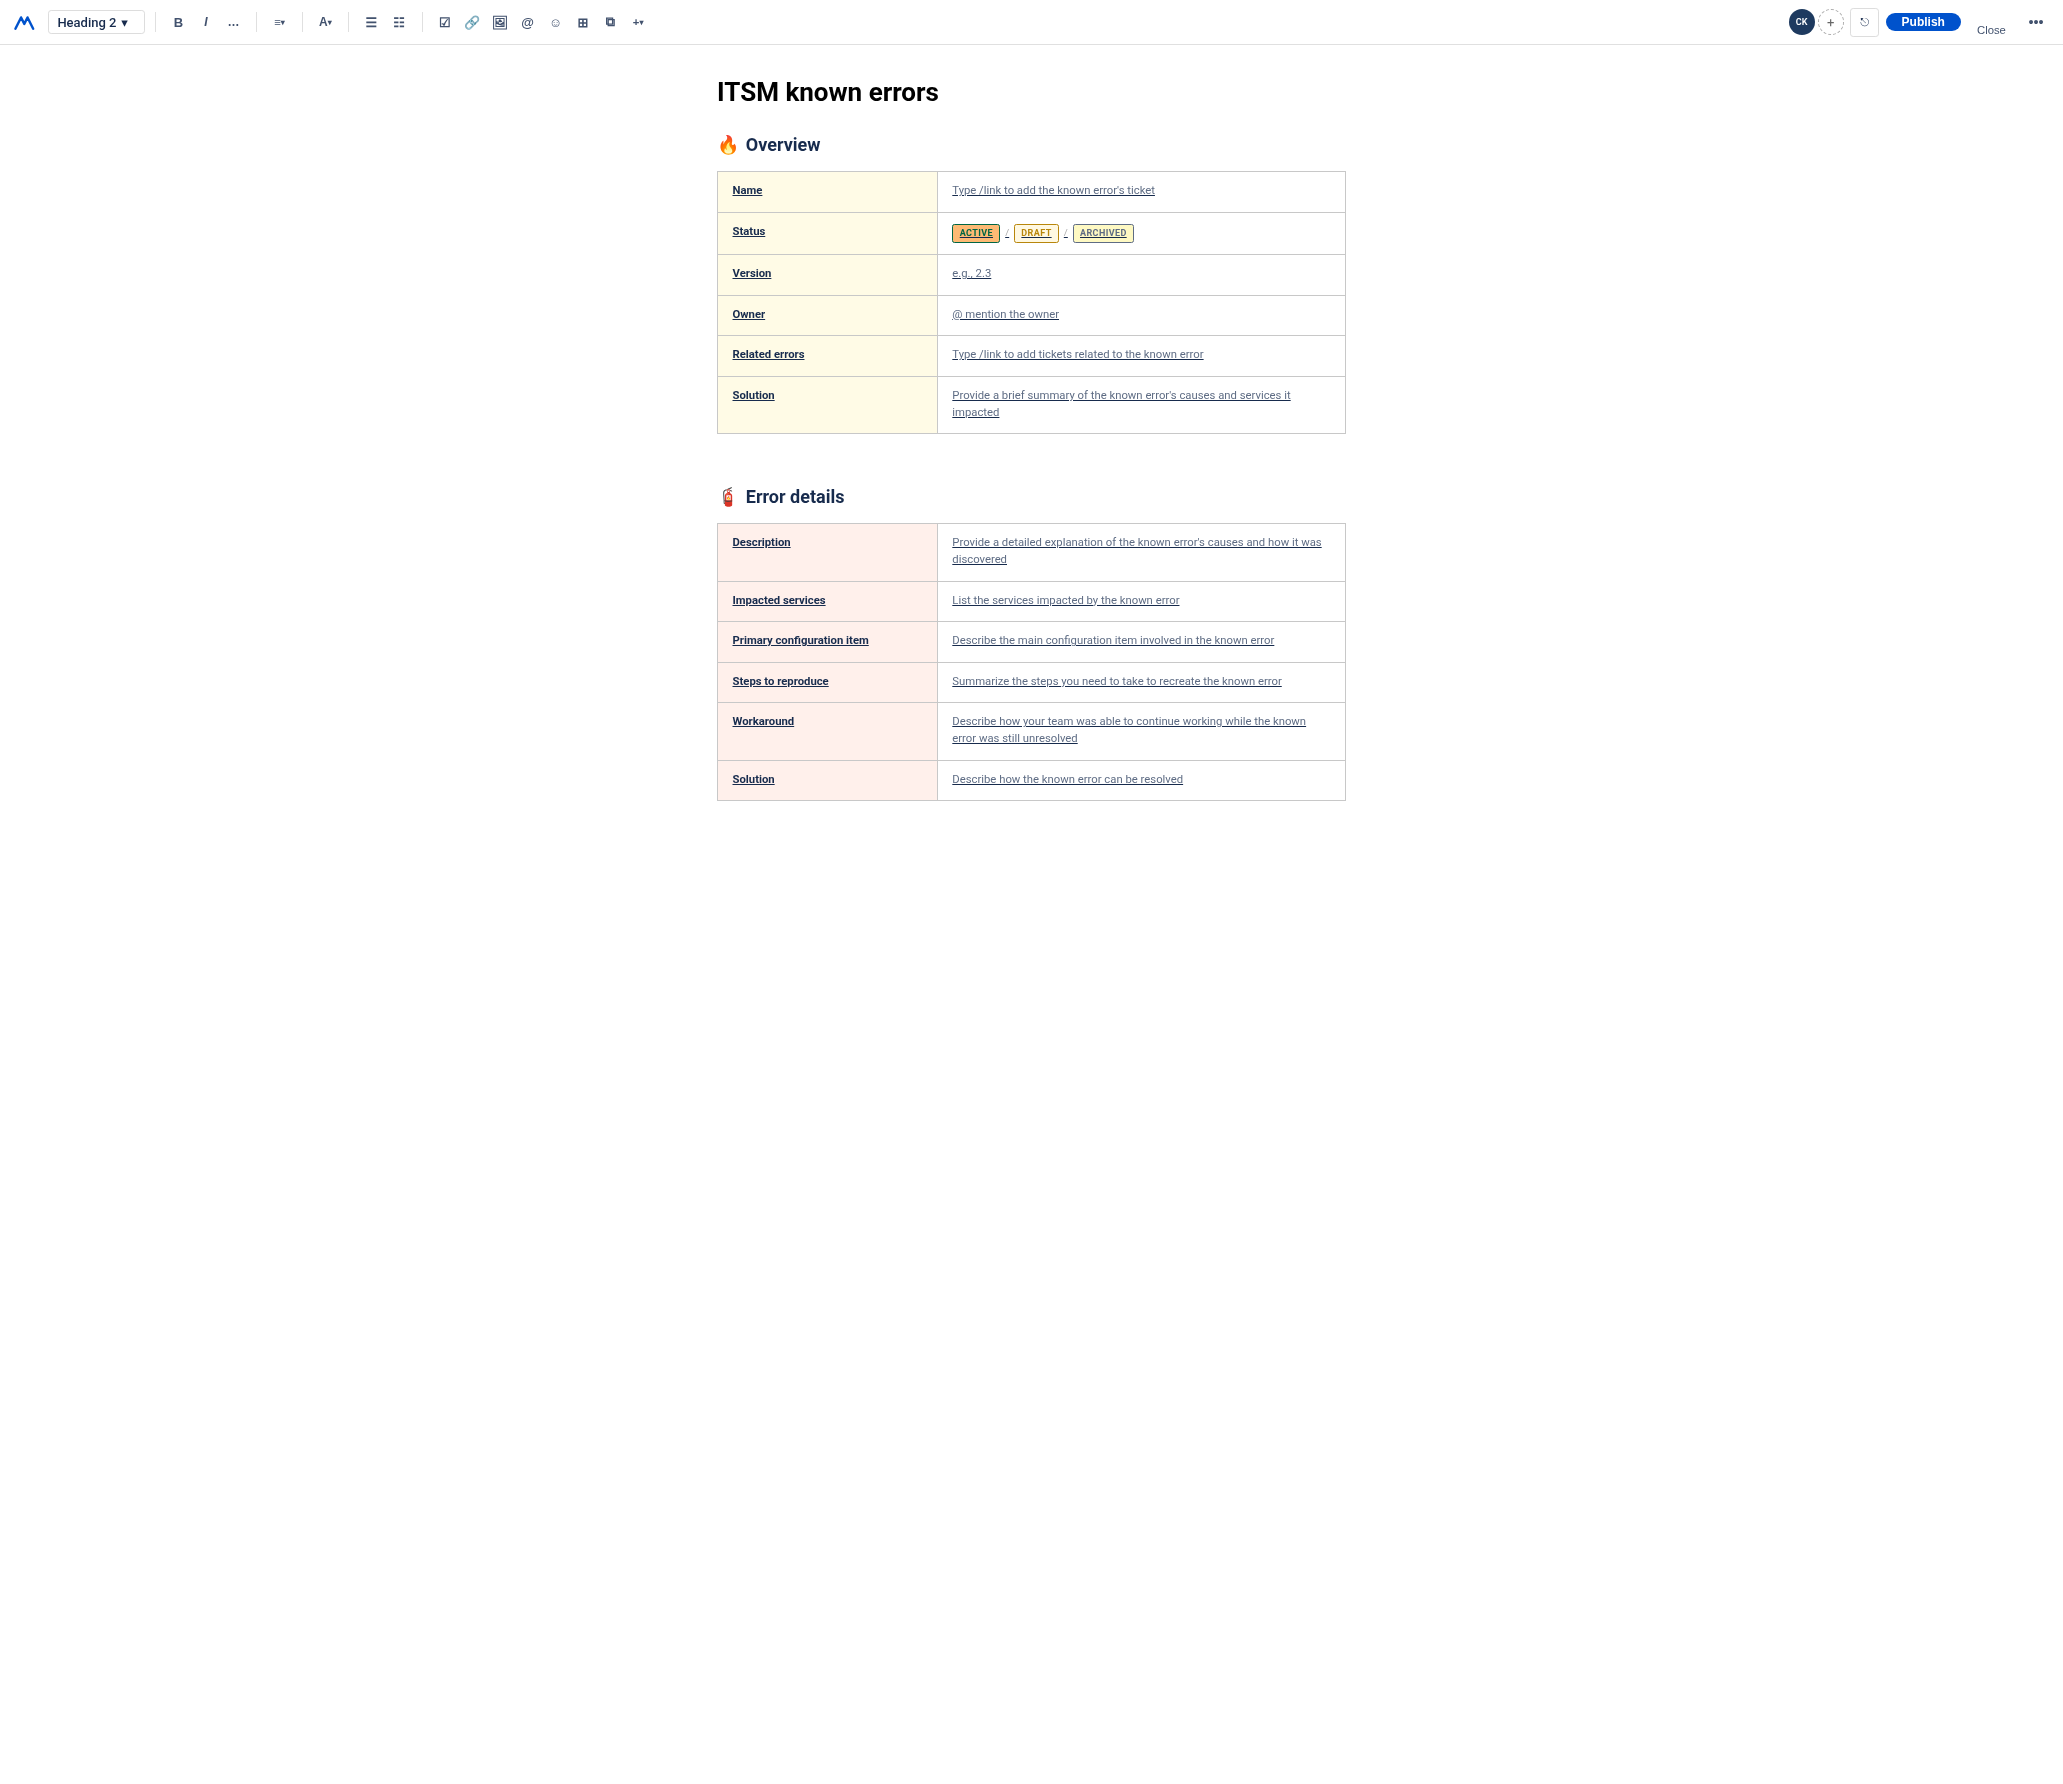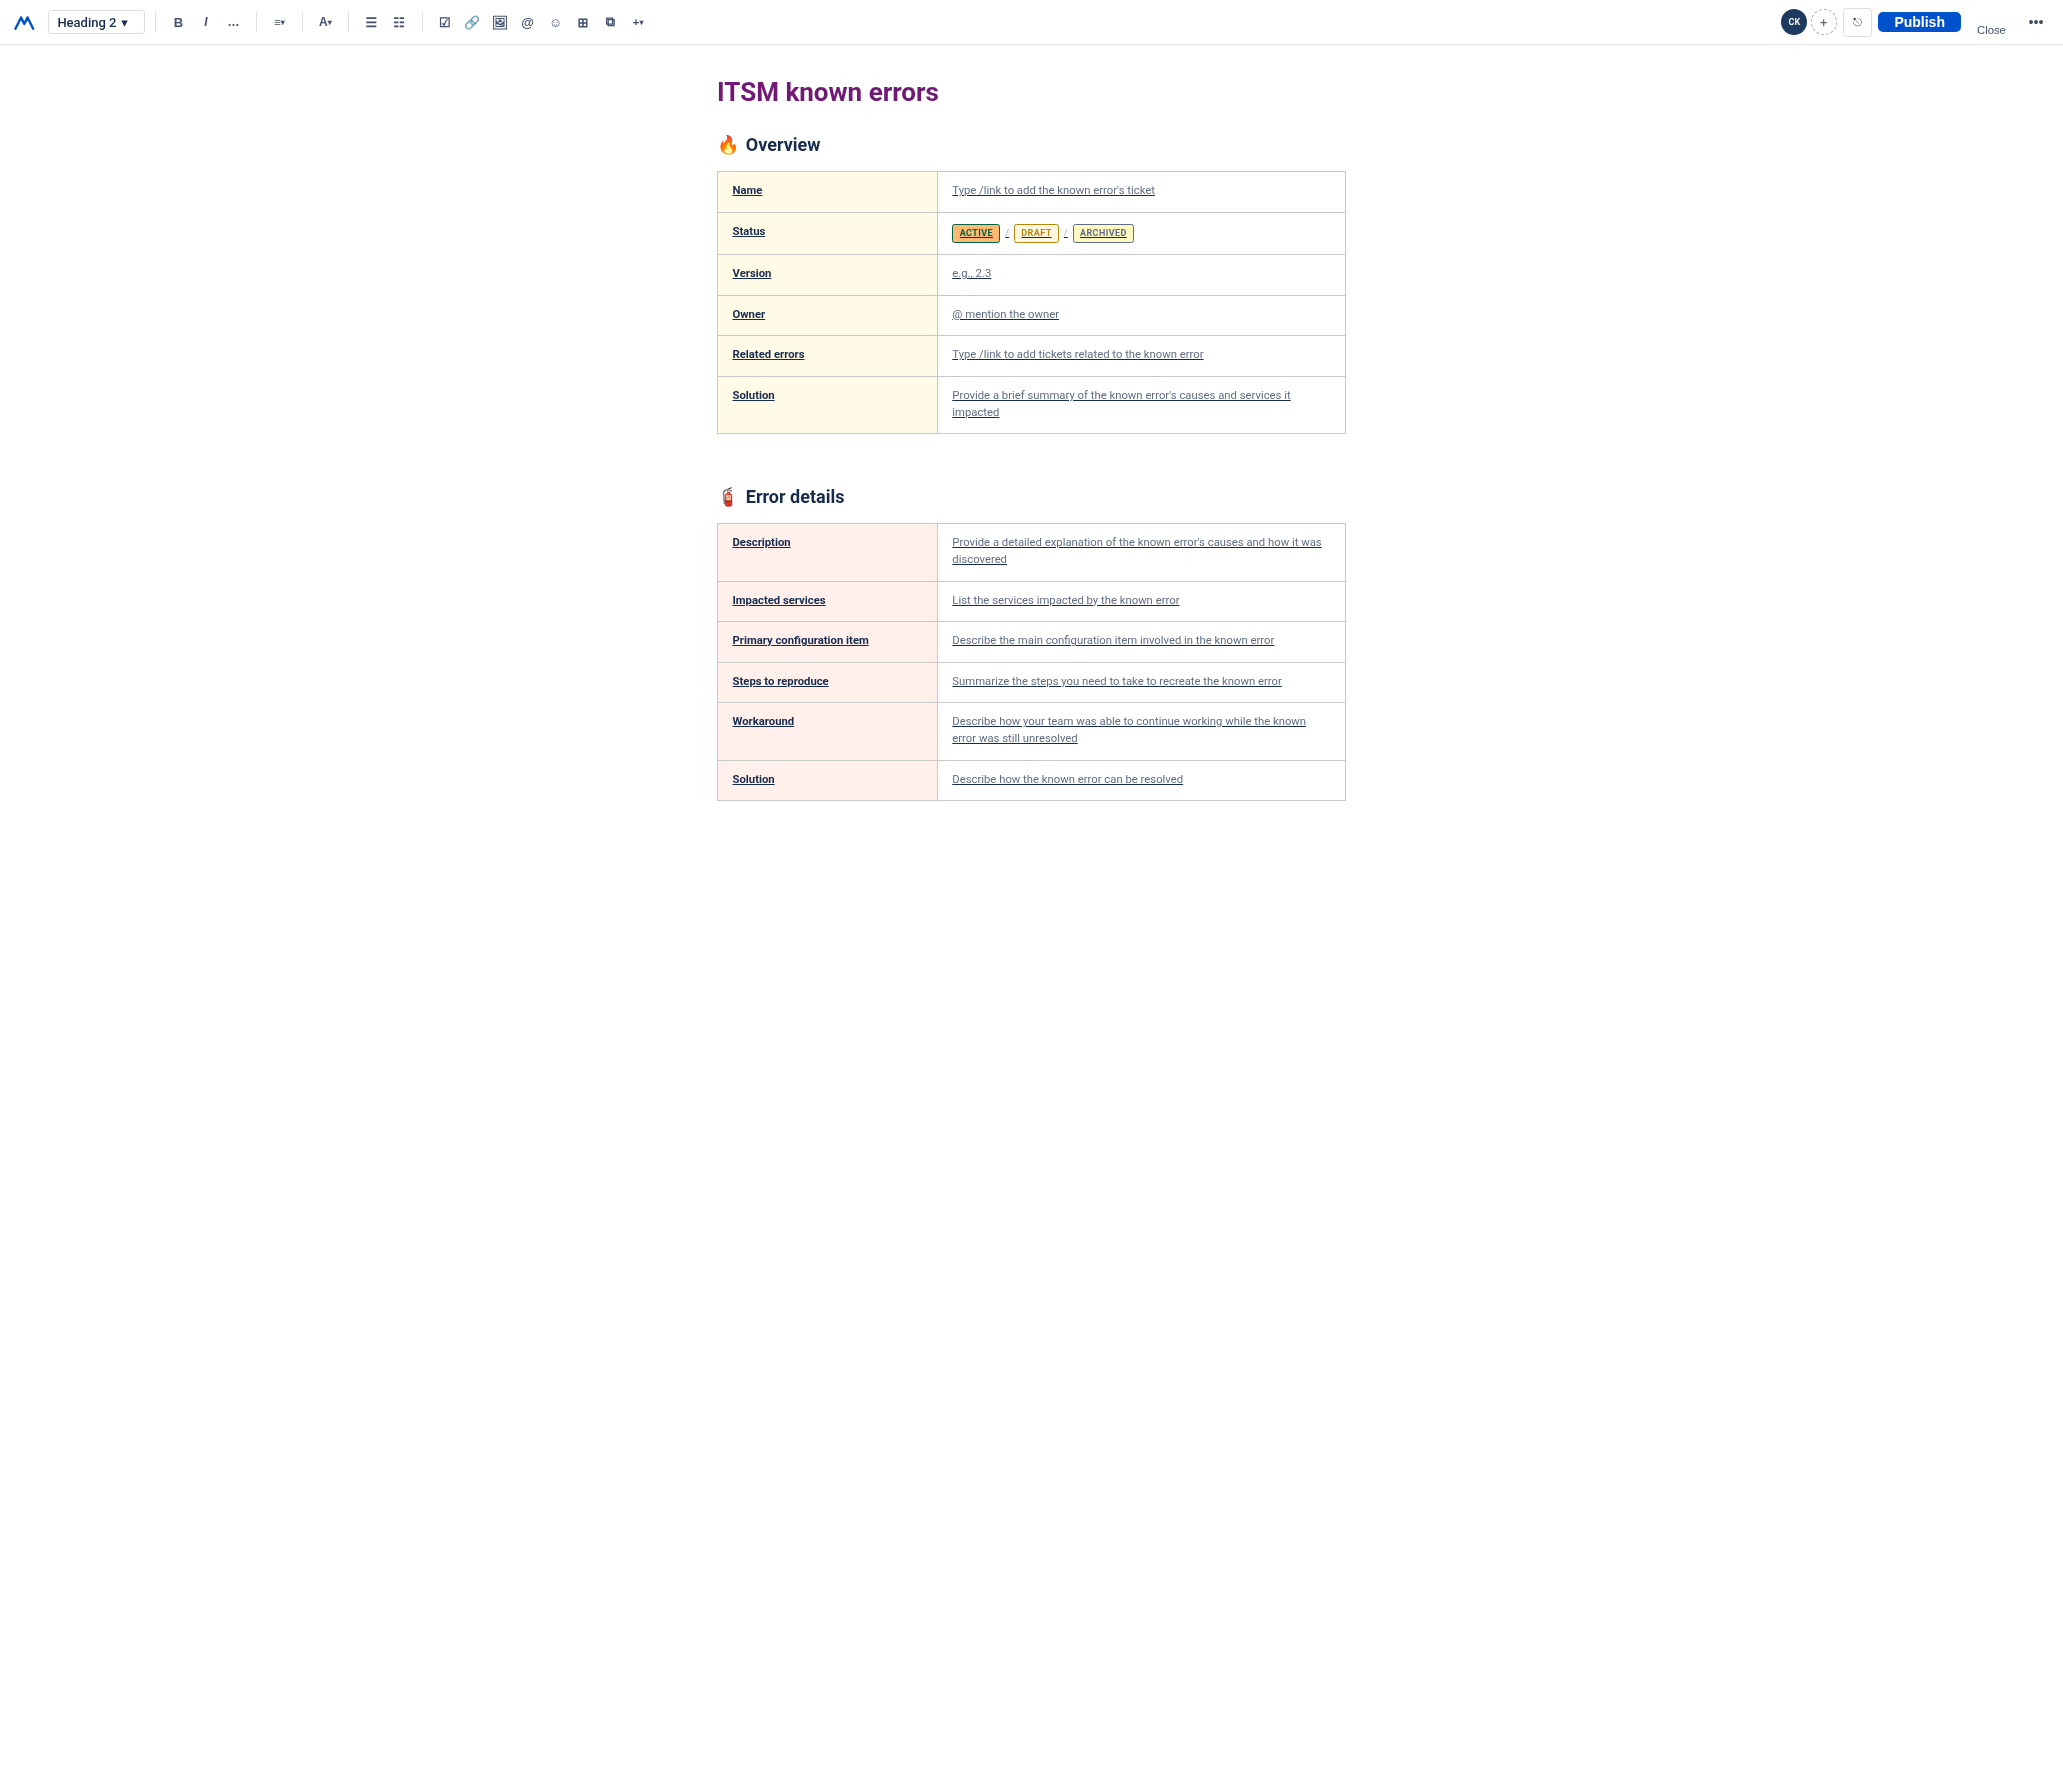--- a/index.html
+++ b/index.html
@@ -112,23 +112,23 @@
       display: flex;
       align-items: center;
       justify-content: center;
       cursor: pointer;
       font-size: 13px;
     }
     .btn-publish {
       background: #0052cc;
       color: #fff;
       border: none;
-      border-radius: 5px;
+      border-radius: 10px;
       padding: 2px 16px;
-      font-size: 14px;
+      font-size: 12px;
       font-weight: 600;
       cursor: pointer;
     }
     .btn-close {
       background: transparent;
       border: none;
       color: #42526e;
       font-size: 11.3px;
       font-weight: 500;
       cursor: pointer;
@@ -146,21 +146,21 @@
 
     
     .content {
       max-width: 725px;
       margin: 0 auto;
       padding: 32px 48px;
     }
     .page-title {
       font-size: 26px;
       font-weight: 700;
-      color: #701a75;
+      color: #000000;
       margin-bottom: 26px;
       line-height: 1.2;
     }
     .section-heading {
       display: flex;
       align-items: center;
       gap: 6.4px;
       font-size: 18px;
       font-weight: 700;
       color: #172b4d;

